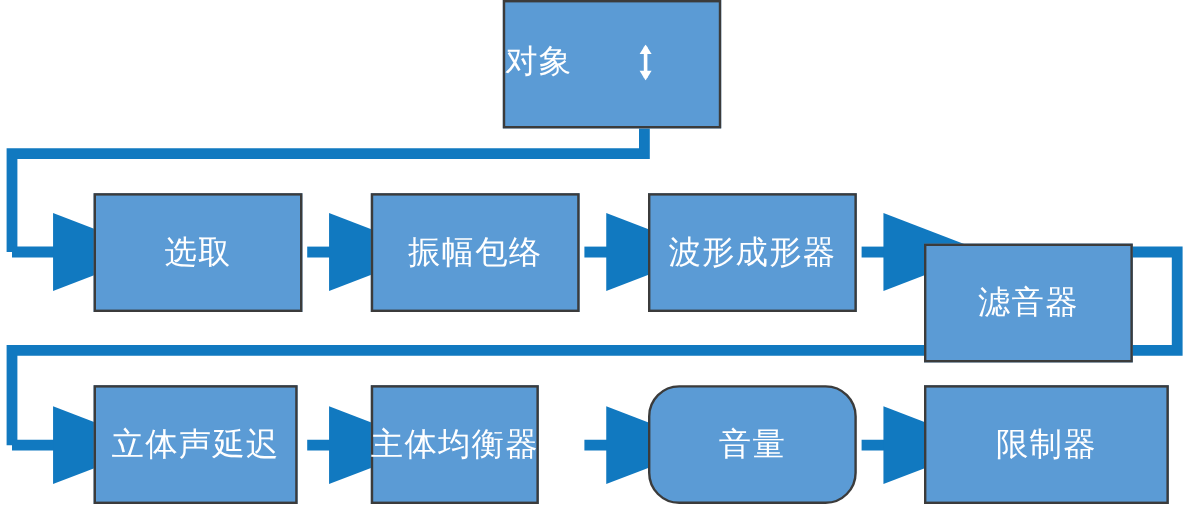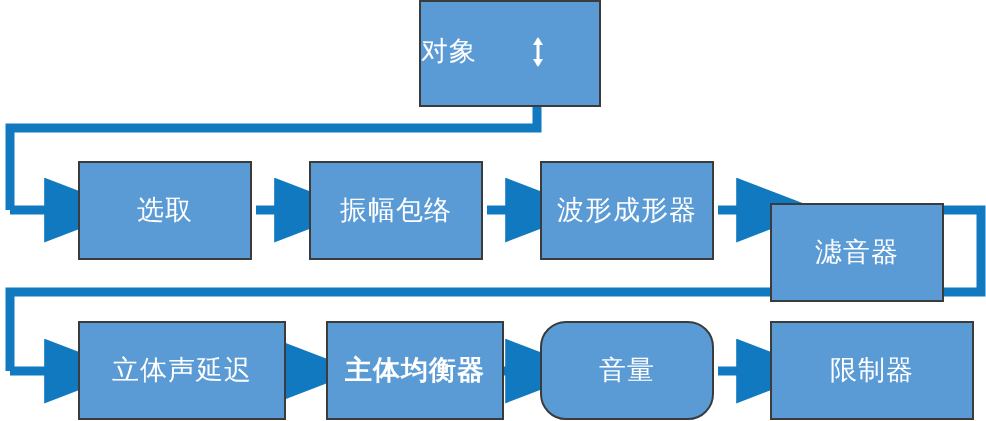--- a/index.html
+++ b/index.html
@@ -121,24 +121,24 @@
   <div class="node-box" style="left:309px; top:161px; width:174px; height:99px;">
     <span class="node-label">振幅包络</span>
   </div>
   <div class="node-box" style="left:540px; top:161px; width:174px; height:99px;">
     <span class="node-label">波形成形器</span>
   </div>
   <div class="node-box" style="left:770px; top:161px; width:174px; height:99px;margin-top:42px;">
     <span class="node-label">滤音器</span>
   </div>
 
-  <div class="node-box" style="left:78px; top:321px; width:208px; height:99px;">
+  <div class="node-box" style="left:78px; top:321px; width:170px; height:99px;">
     <span class="node-label">立体声延迟</span>
   </div>
-  <div class="node-box" style="left:326px; top:321px; width:178px; height:99px;font-weight:bold;">
+  <div class="node-box" style="left:309px; top:321px; width:140px; height:99px;">
     <span class="node-label">主体均衡器</span>
   </div>
   <div class="node-box" style="left:540px; top:321px; width:174px; height:99px;border-radius:26px;">
     <span class="node-label">音量</span>
   </div>
   <div class="node-box" style="left:770px; top:321px; width:204px; height:99px;">
     <span class="node-label">限制器</span>
   </div>
 
 </div>

